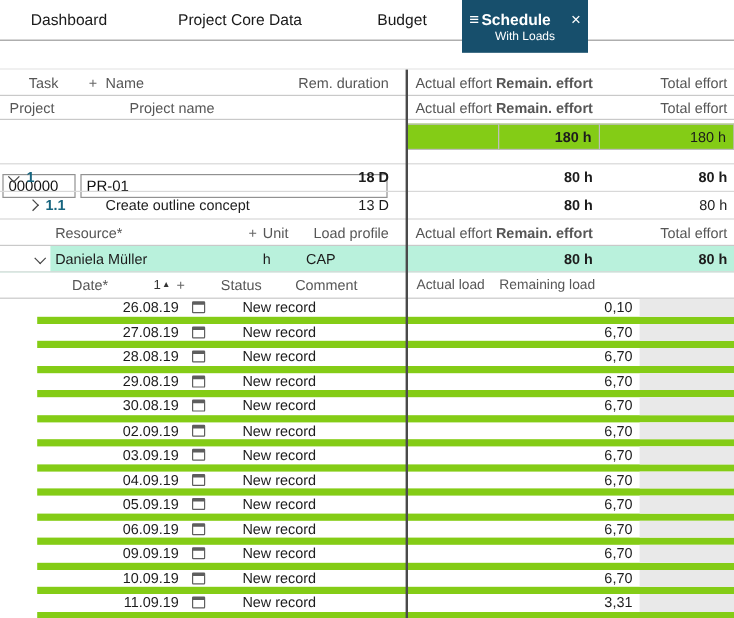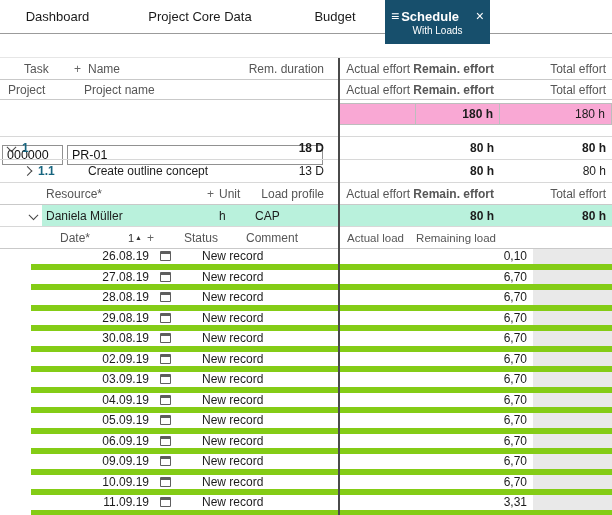--- a/index.html
+++ b/index.html
@@ -40,21 +40,21 @@
   .b{font-weight:bold;}
   .tasknum{color:#17657f;font-weight:bold;}
   .addbtn{color:#666;cursor:pointer;}
   
   .chev{position:absolute;top:50%;width:6px;height:6px;border-right:1.4px solid #444;border-bottom:1.4px solid #444;}
   .chev.down{transform:translateY(-60%) rotate(45deg);}
   .chev.rightc{transform:translateY(-50%) rotate(-45deg);}
   
   .inp{position:absolute;top:3px;height:20px;box-sizing:border-box;border:1px solid #919191;
        padding:0 4px;font-family:"Liberation Sans",sans-serif;font-size:12.5px;color:#111;background:#fff;margin-top:42px;}
-  .pcell{height:22px;align-self:center;background:#f9a8d4;border-top:1px solid #bdbdbd;border-bottom:1px solid #bdbdbd;border-right:1px solid #bdbdbd;}
+  .pcell{height:22px;align-self:center;background:#84cc16;border-top:1px solid #bdbdbd;border-bottom:1px solid #bdbdbd;border-right:1px solid #bdbdbd;}
   
   .resource{background:#b9f1dc;}
   .mask{position:absolute;left:0;top:0;bottom:0;width:42px;background:#fff;}
   
   .lrow{position:relative;display:flex;height:20.5px;box-sizing:border-box;border-bottom:6px solid #84cc16;margin-left:31px;}
   .ov{background:#e9e9e9;}
   .cal{display:inline-block;width:11px;height:10px;box-sizing:border-box;border:1px solid #5e5e5e;border-top:3px solid #5e5e5e;border-radius:1px;background:#fff;cursor:pointer;}
   .sortnum{font-size:11px;color:#333;}
   .sortarrow{font-size:7px;color:#333;}
   .hd11{color:#565656;font-size:11.5px;}
@@ -95,21 +95,21 @@
     <div class="right">
       <span class="rc a hd">Actual effort</span>
       <span class="rc b hd">Remain. effort</span>
       <span class="rc c hd">Total effort</span>
     </div>
   </div>
 
   <div class="row h20 bbh">
     <div class="left">
       <span class="abs hd" style="left:8px">Project</span>
-      <span class="abs hd" style="left:84px">Project name</span>
+      <span class="abs hd" style="left:108px">Project name</span>
     </div>
     <div class="right">
       <span class="rc a hd">Actual effort</span>
       <span class="rc b hd">Remain. effort</span>
       <span class="rc c hd">Total effort</span>
     </div>
   </div>
 
   <div class="row h27">
     <div class="left">

